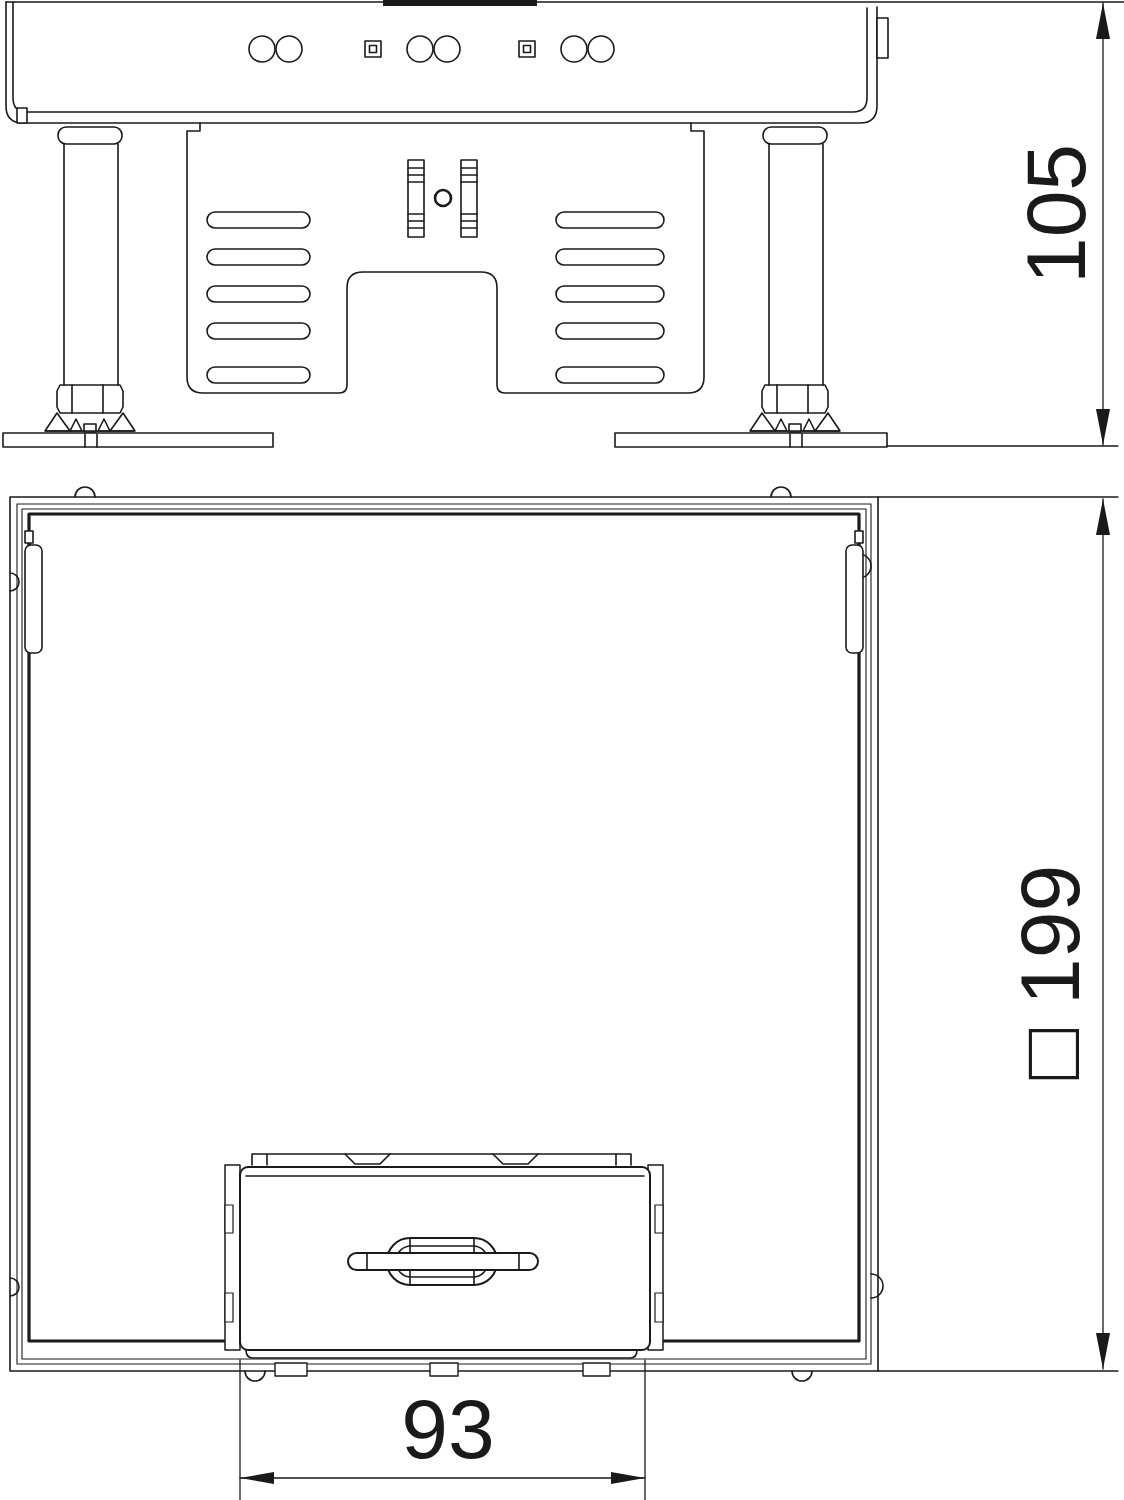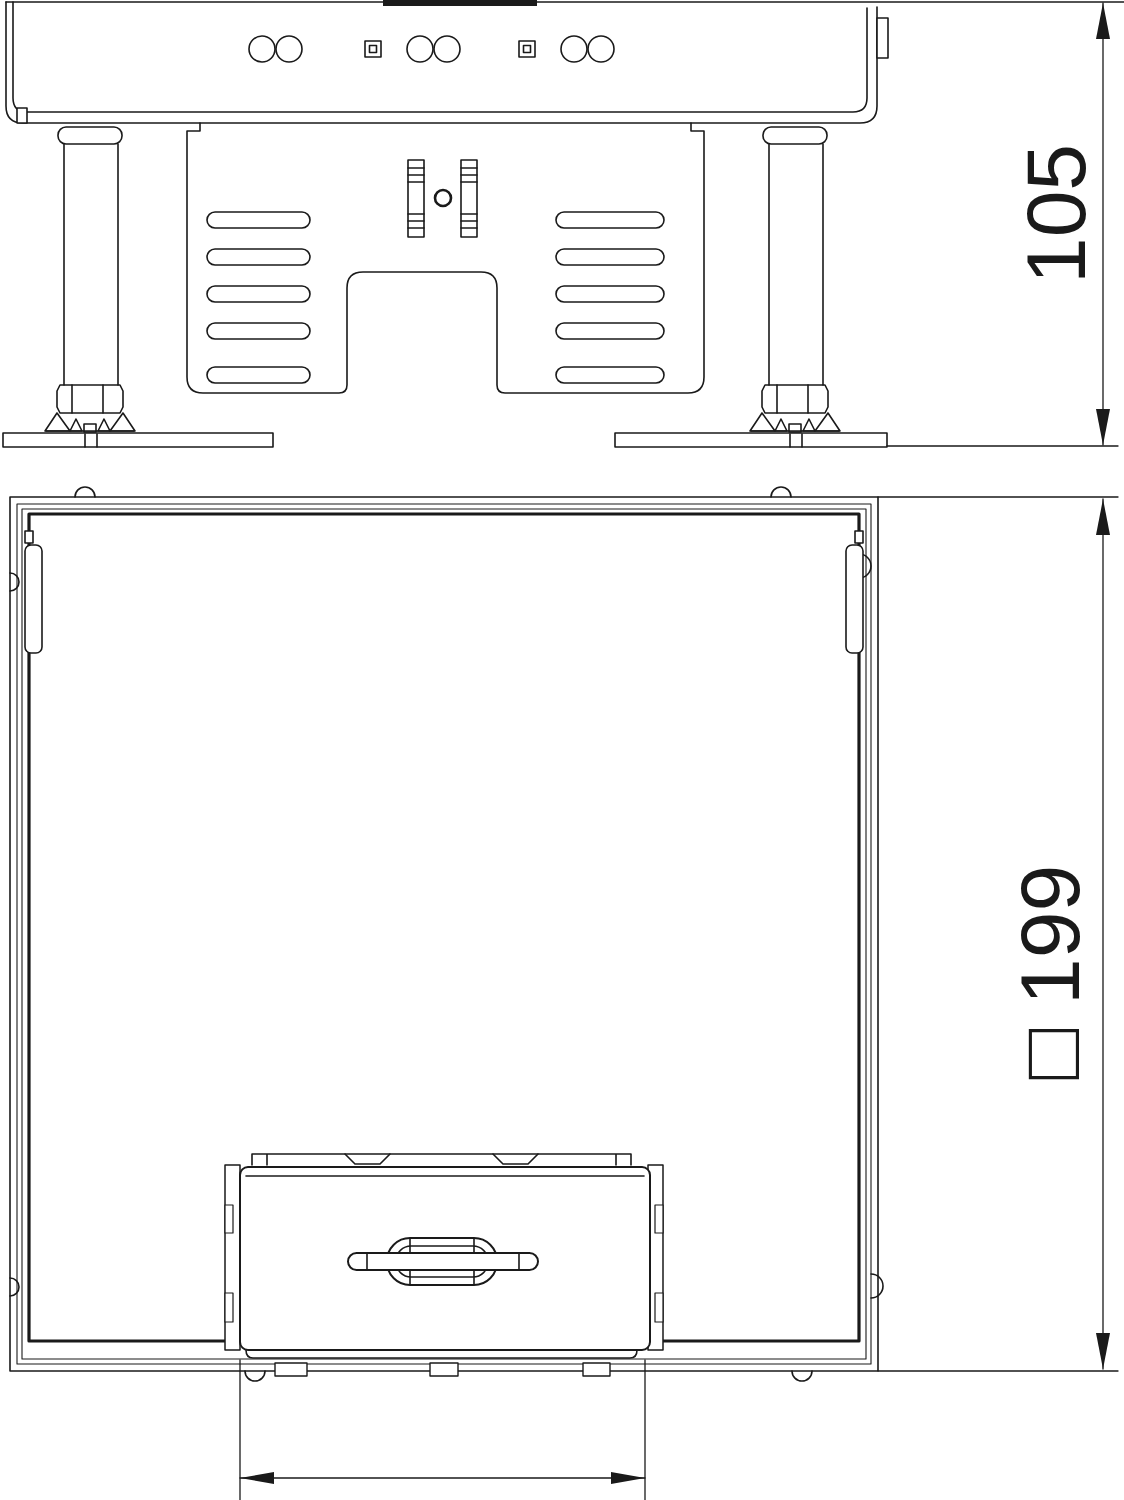--- a/index.html
+++ b/index.html
@@ -175,14 +175,15 @@
       <polygon points="240,1478 274,1472 274,1484" fill="#1a1a1a" stroke="none"></polygon>
       <polygon points="645,1478 611,1472 611,1484" fill="#1a1a1a" stroke="none"></polygon>
     </g>
   </g>
 </svg>
 
 <div class="dim-label rot" style="left:946px;top:169px;width:220px;height:90px;">105</div>
 
 <div class="dim-label rot" style="left:890px;top:927px;width:320px;height:90px;">□ 199</div>
 
+<div class="dim-label" style="left:348px;top:1384px;width:200px;height:90px;">93</div>
 
 </div>
 
 </body></html>

